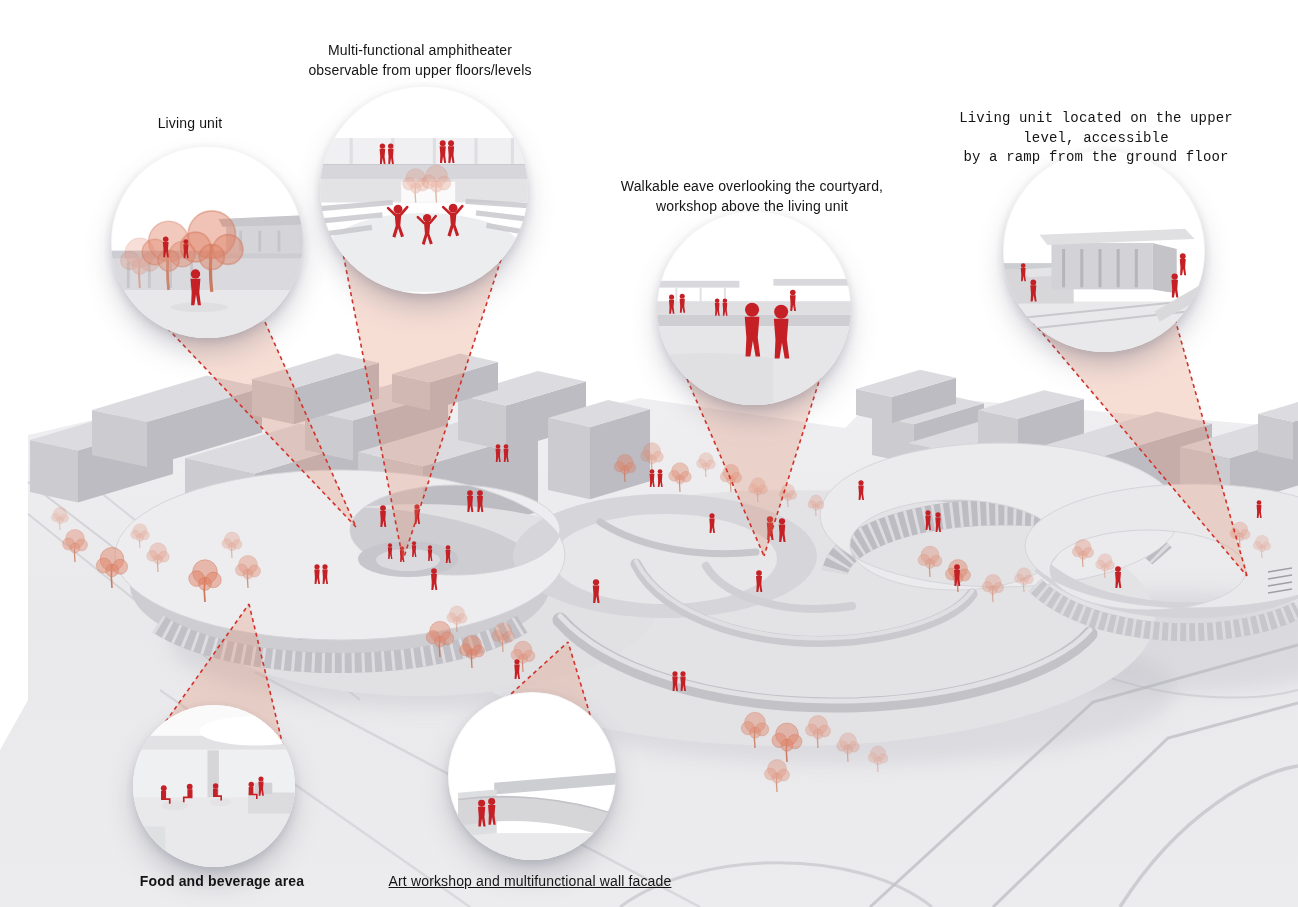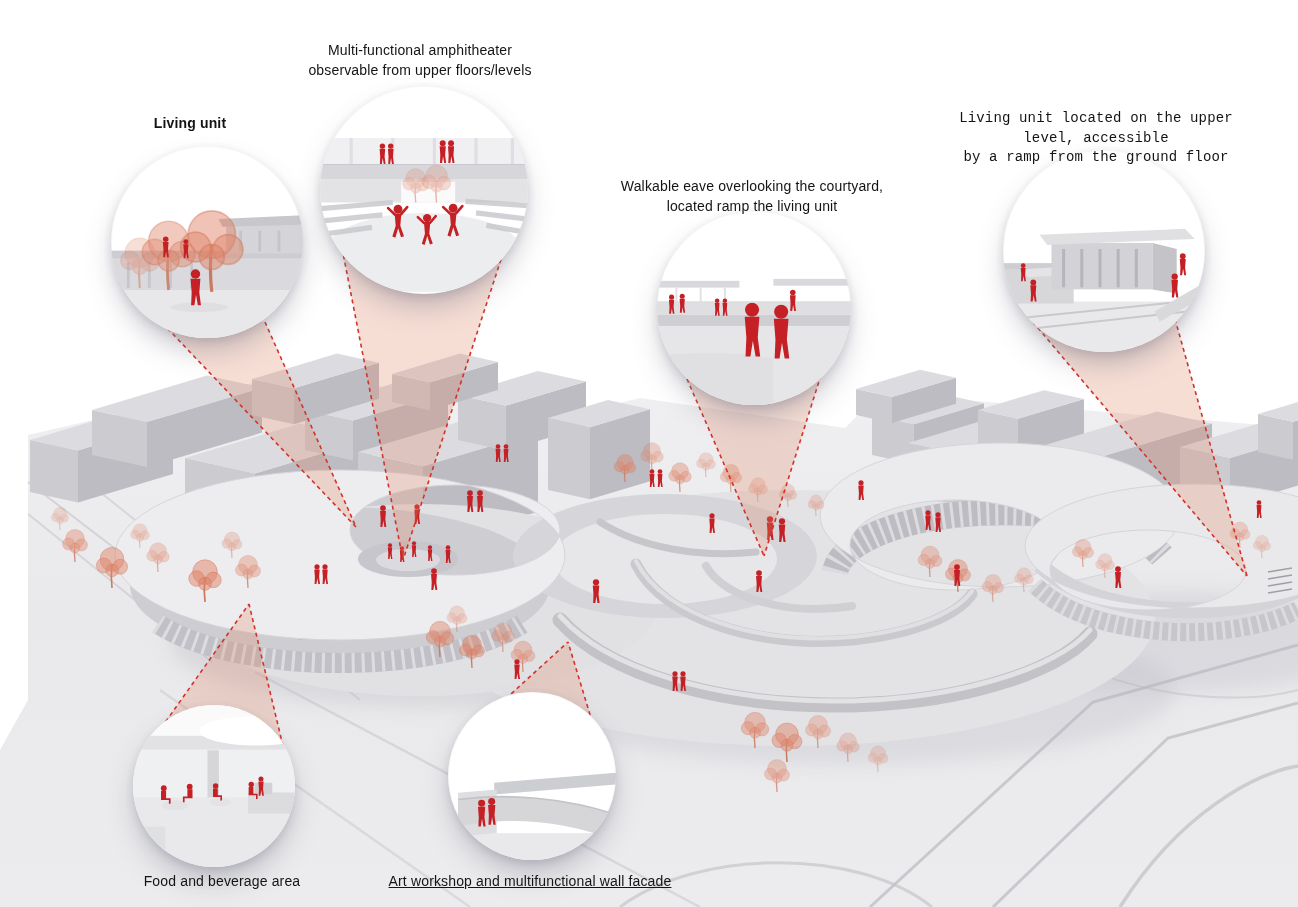--- a/index.html
+++ b/index.html
@@ -309,21 +309,21 @@
       <use href="#sym-tree" transform="translate(30,148) scale(1.6)" opacity="0.5"></use>
       <use href="#sym-tree" transform="translate(60,150) scale(2.2)" opacity="0.85"></use>
       <use href="#sym-tree" transform="translate(105,152) scale(2.6)" opacity="0.95"></use>
       <g fill="#c52025">
         <use href="#sym-person" transform="translate(57,116) scale(1.1)"></use>
         <use href="#sym-person" transform="translate(78,117)"></use>
         <use href="#sym-person" transform="translate(88,166) scale(1.9)"></use>
       </g>
     </svg>
   </div>
-  <div class="label" style="left:90px;top:114px;width:200px;font-weight:bold;">Living unit</div>
+  <div class="label" style="left:90px;top:114px;width:200px;">Living unit</div>
 </div>
 
 <div class="callout">
   <div class="bubble" style="left:320px;top:86px;width:208px;height:208px;">
     <svg viewBox="0 0 200 200" preserveAspectRatio="xMidYMid slice">
       <rect x="0" y="50" width="200" height="26" fill="#f0f0f2"></rect>
       <g stroke="#dfdfe3" stroke-width="3">
             <path d="M30,50 V76"></path>
             <path d="M70,50 V76"></path>
             <path d="M110,50 V76"></path>
@@ -379,21 +379,21 @@
         <use href="#sym-person" transform="translate(26,105)"></use>
         <use href="#sym-person" transform="translate(62,108) scale(0.9)"></use>
         <use href="#sym-person" transform="translate(70,108) scale(0.9)"></use>
         <use href="#sym-person" transform="translate(140,103) scale(1.1)"></use>
         <use href="#sym-person" transform="translate(98,150) scale(2.8)"></use>
         <use href="#sym-person" transform="translate(128,152) scale(2.8)"></use>
       </g>
     </svg>
   </div>
   <div class="label" style="left:602px;top:177px;width:300px;">Walkable eave overlooking the courtyard,
-located ramp the living unit</div>
+workshop above the living unit</div>
 </div>
 
 <div class="callout">
   <div class="bubble" style="left:1003px;top:150px;width:202px;height:202px;">
     <svg viewBox="0 0 200 200" preserveAspectRatio="xMidYMid slice">
       <rect x="0" y="150" width="200" height="50" fill="#e9e9eb"></rect>
       <path d="M0,168 L200,148" stroke="#c9c9cd" stroke-width="2"></path>
       <path d="M0,180 L200,158" stroke="#c9c9cd" stroke-width="2"></path>
       <rect x="0" y="112" width="70" height="8" fill="#cdced2"></rect>
       <rect x="0" y="118" width="70" height="34" fill="#d7d7da"></rect>
@@ -437,21 +437,21 @@
       <rect x="0" y="150" width="40" height="50" fill="#dfe0e2"></rect>
       <g fill="#c52025">
         <use href="#sym-person-sit" transform="translate(38,122) scale(1.5)"></use>
         <use href="#sym-person-sit" transform="translate(70,120) scale(-1.5,1.5)"></use>
         <use href="#sym-person-sit" transform="translate(102,118) scale(1.4)"></use>
         <use href="#sym-person-sit" transform="translate(146,116) scale(1.4)"></use>
         <use href="#sym-person" transform="translate(158,112) scale(1.2)"></use>
       </g>
     </svg>
   </div>
-  <div class="label" style="left:97px;top:872px;width:250px;">Food and beverage area</div>
+  <div class="label" style="left:97px;top:872px;width:250px;font-weight:bold;">Food and beverage area</div>
 </div>
 
 <div class="callout">
   <div class="bubble" style="left:448px;top:692px;width:168px;height:168px;">
     <svg viewBox="0 0 200 200" preserveAspectRatio="xMidYMid slice">
       <rect x="0" y="168" width="200" height="32" fill="#e9e9eb"></rect>
       <polygon points="55,108 200,96 200,110 55,122" fill="#cdced2"></polygon>
       <polygon points="12,120 58,116 58,168 12,172" fill="#dddee0"></polygon>
       <rect x="24" y="134" width="10" height="22" fill="#e9b9a0"></rect>
       <path d="M12,128 C70,120 140,126 200,146 L200,178 C140,152 70,148 12,160 Z" fill="#d6d6d9"></path>

